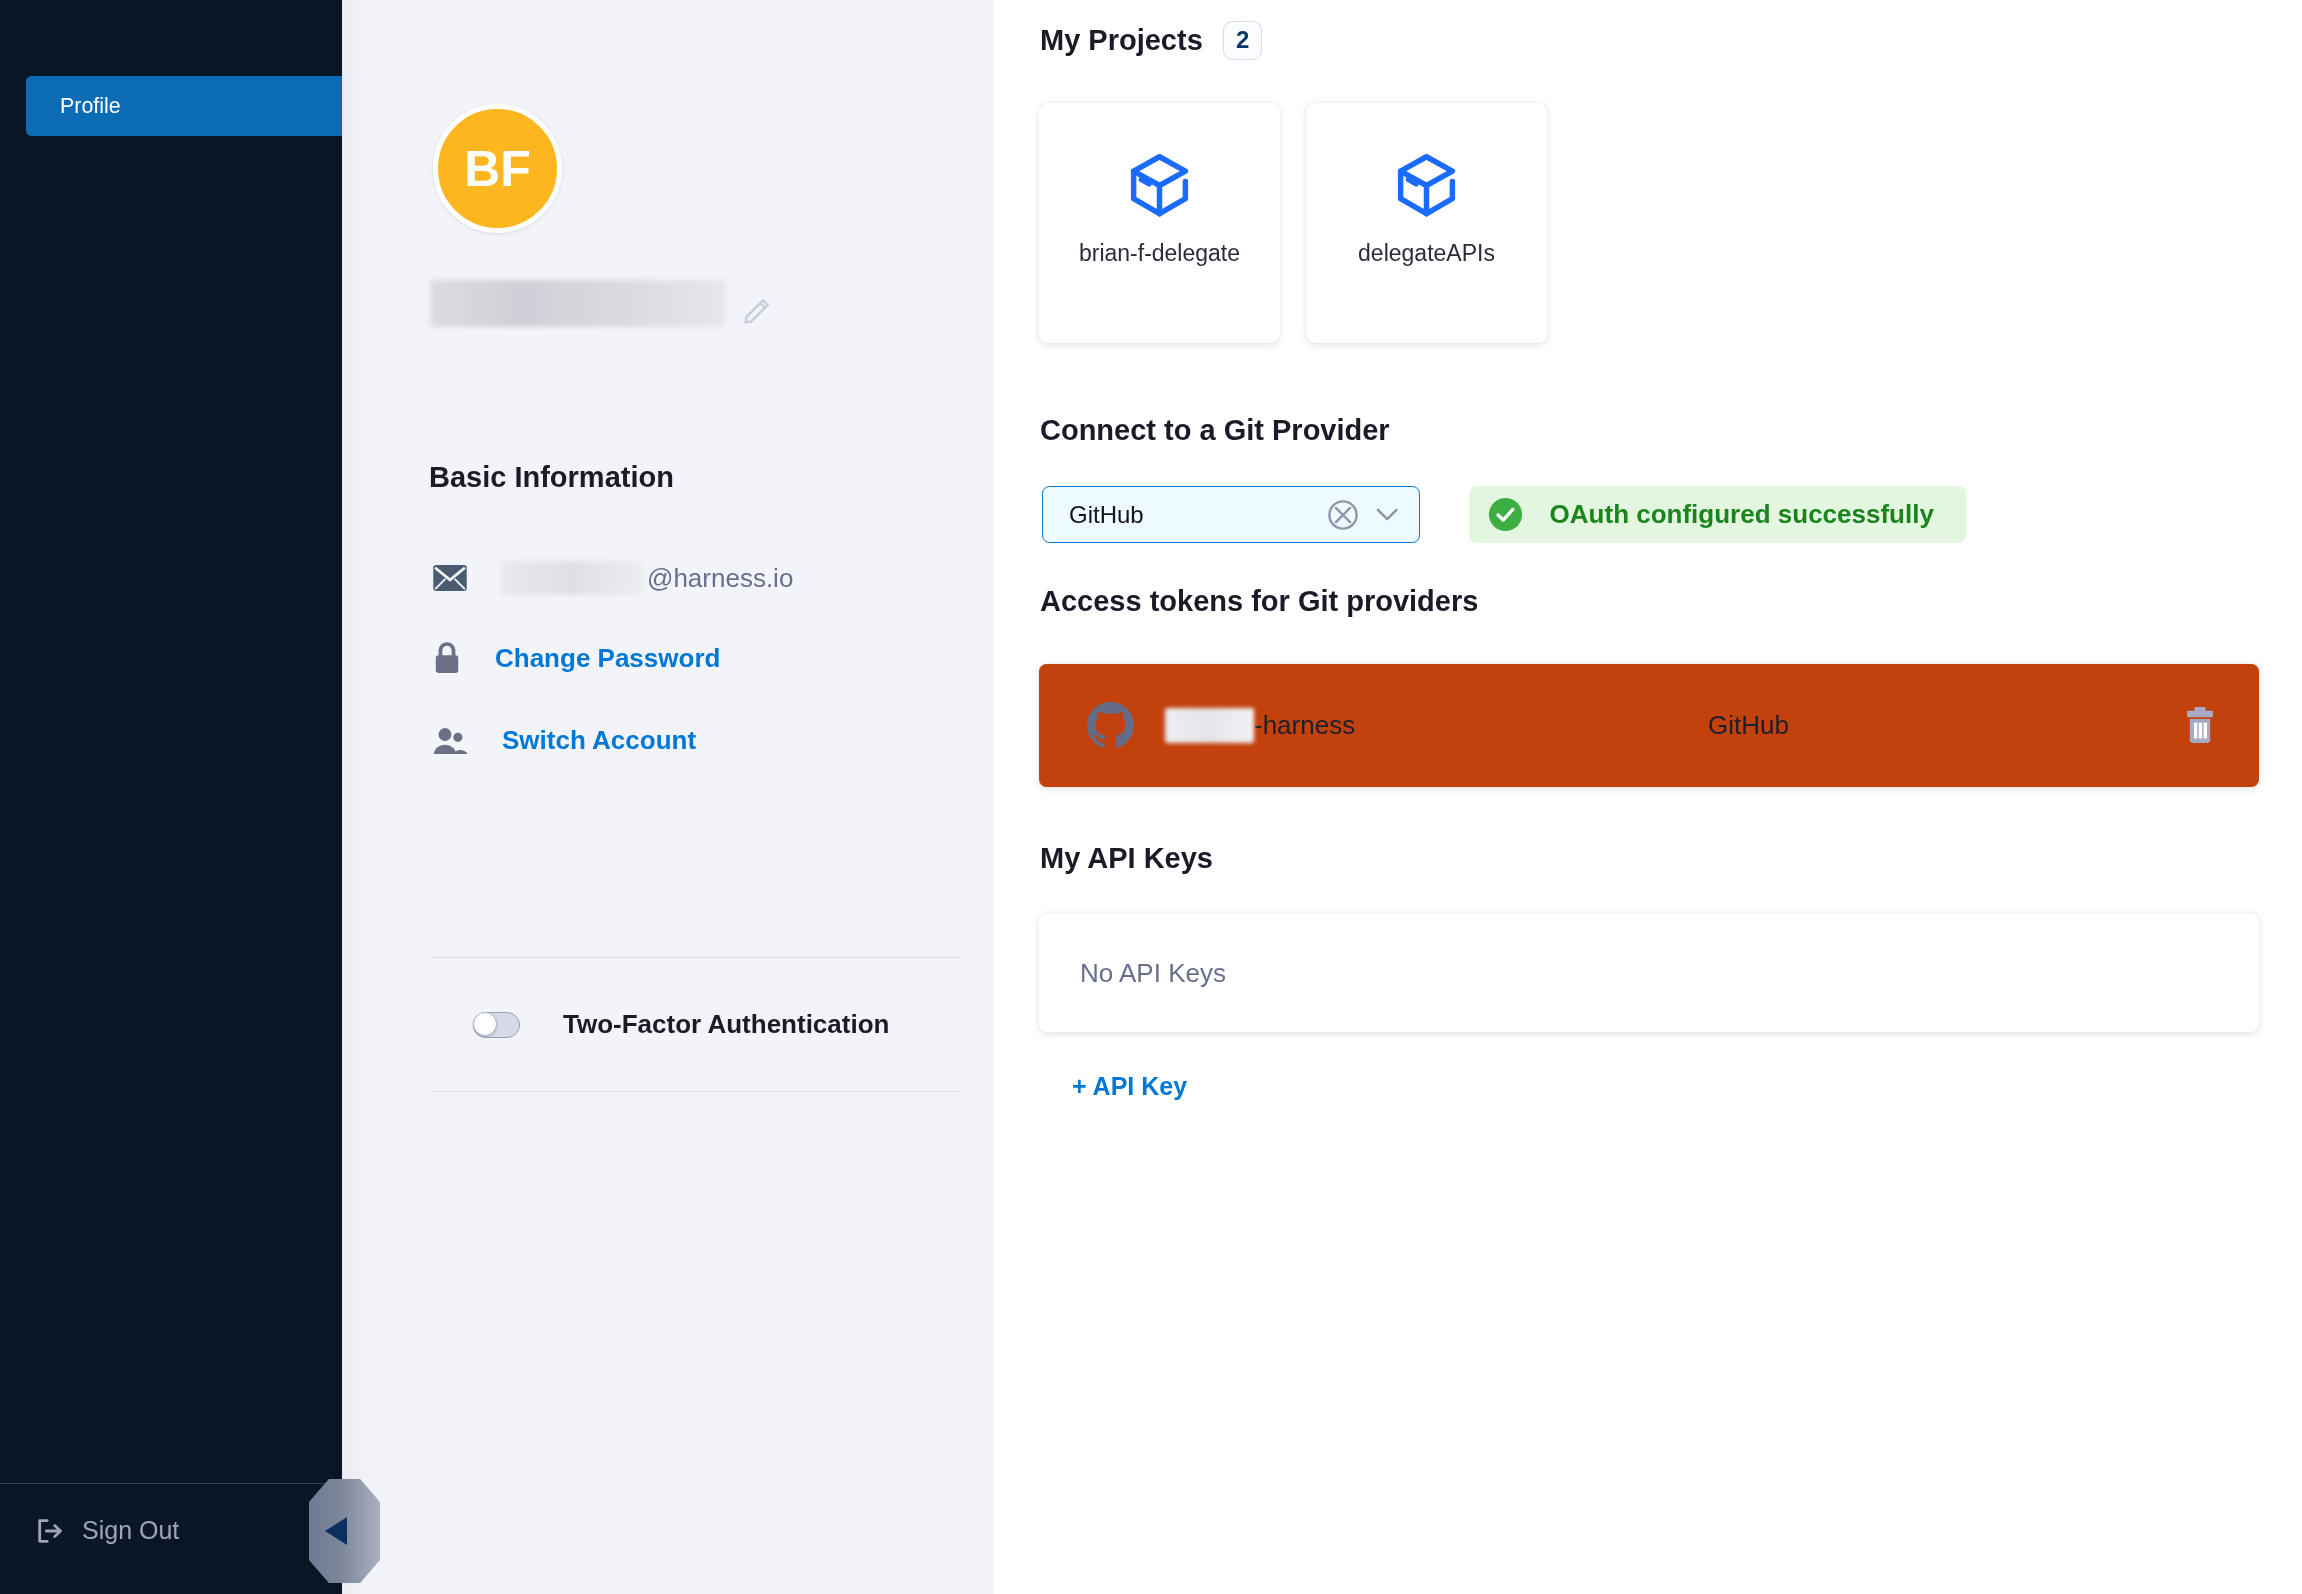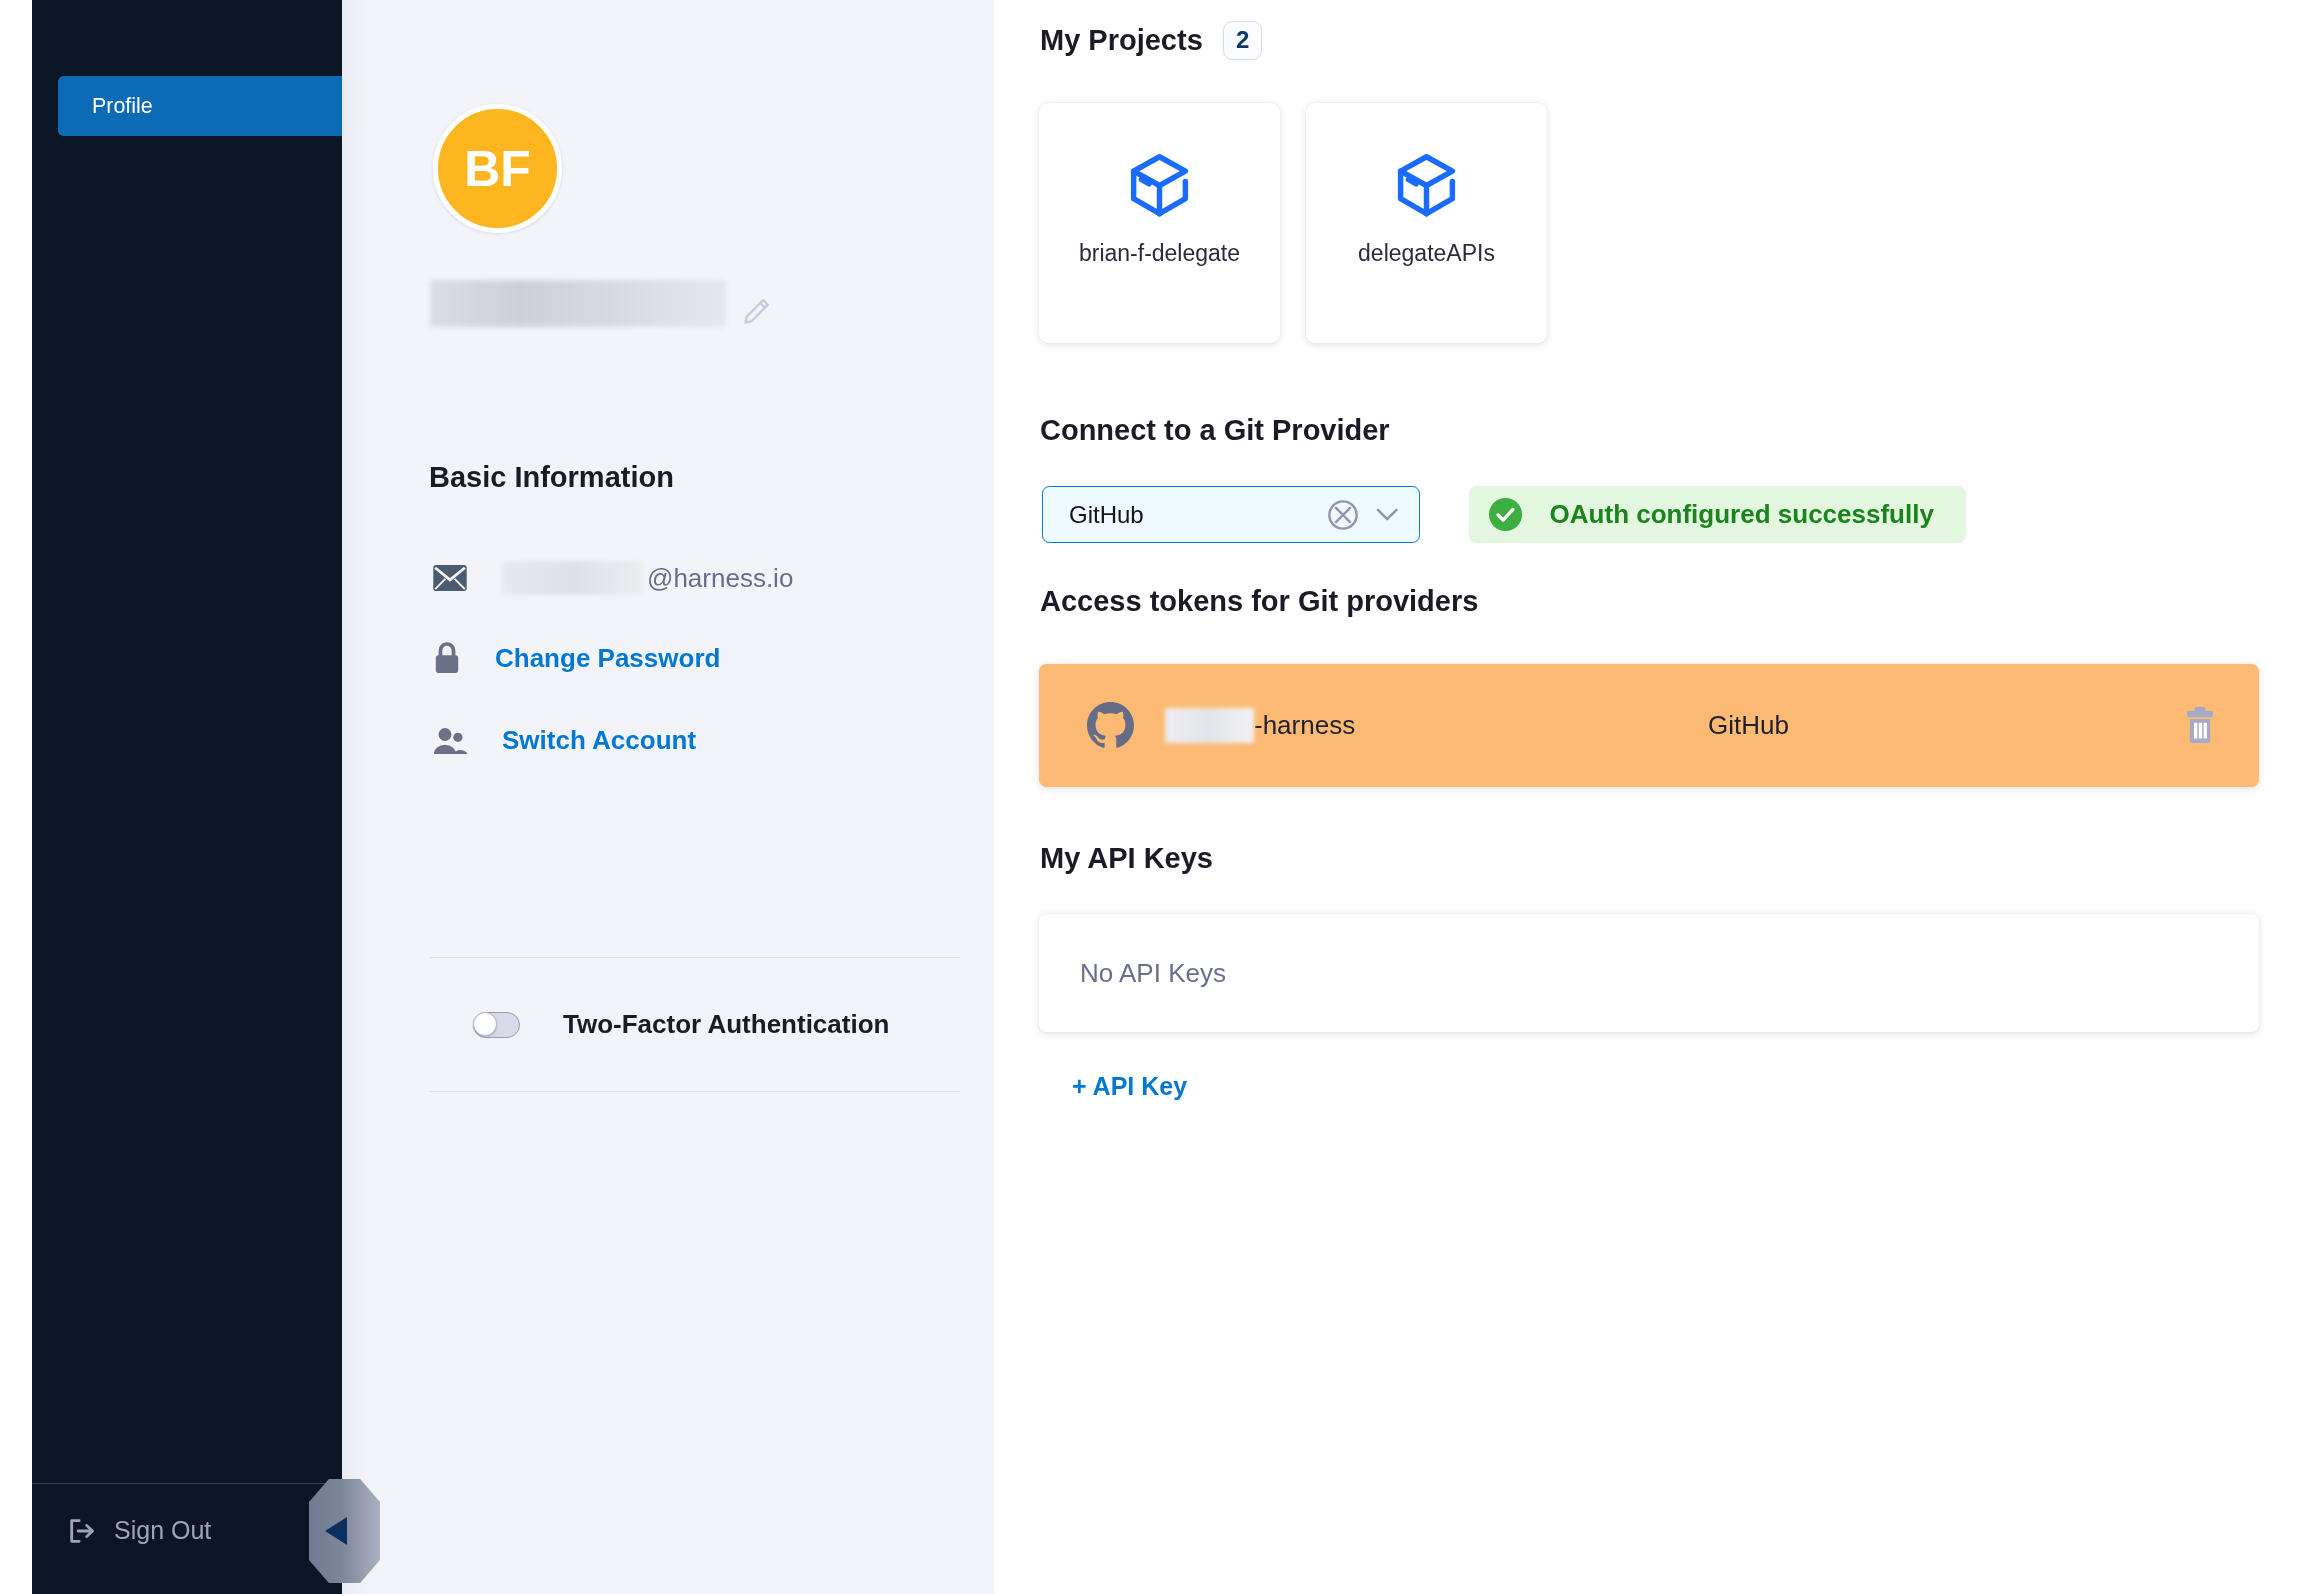--- a/index.html
+++ b/index.html
@@ -2,21 +2,21 @@
 <html style="font-size:15px"><head>
 <meta charset="utf-8">
 <style>
   html,body{margin:0;padding:0;background:#fff;}
   *{box-sizing:border-box;}
   #screen{
     position:relative;width:2303px;height:1594px;overflow:hidden;
     font-family:"Liberation Sans",sans-serif;color:#1c1c28;
   }
   
-  .sidebar{position:absolute;left:0;top:0;width:342px;height:1594px;background:#0a1626;margin-left:32px;}
+  .sidebar{position:absolute;left:0;top:0;width:342px;height:1594px;background:#0a1626;}
   .nav-profile{
     position:absolute;left:26px;top:76px;width:316px;height:60px;
     background:#0b6cb5;border-radius:5.6px 0 0 5.6px;display:flex;align-items:center;
     padding-left:34px;color:#fff;font-size:21.4px;cursor:pointer;
   }
   .sidebar-divider{position:absolute;left:0;top:1483px;width:342px;height:0.9px;background:#323e52;}
   .signout{
     position:absolute;left:35px;top:1516px;display:flex;align-items:flex-start;gap:17px;
     color:#9fa3b9;font-size:25px;cursor:pointer;
   }
@@ -83,21 +83,21 @@
     padding:0 20.5px 0 26px;
   }
   .git-select .sel-text{font-size:24px;color:#14141a;flex:1;}
   .oauth-badge{
     position:absolute;left:475px;top:486px;height:57px;border-radius:7.5px;background:#e3f7e0;
     display:flex;align-items:center;gap:27px;padding:0 32px 0 18.6px;
   }
   .oauth-text{font-size:26px;font-weight:600;color:#1b841d;}
   .tokens-title{position:absolute;left:46px;top:585px;}
   .token-card{
-    position:absolute;left:45px;top:664px;width:1220px;height:123px;background:#fdba74;border-radius:7.5px;
+    position:absolute;left:45px;top:664px;width:1220px;height:123px;background:#c2410c;border-radius:7.5px;
     box-shadow:0 1.9px 7.5px rgba(96,97,112,.18),0 0 1.9px rgba(40,41,61,.06);
     display:flex;align-items:center;
   }
   .token-id{display:flex;align-items:center;margin-left:48px;}
   .token-redacted{width:89px;height:35px;margin-left:31px;border-radius:2.8px;filter:blur(1.9px);
     background:linear-gradient(90deg,#ededf1 0,#e4e5ea 50%,#f2f2f5 100%);}
   .token-suffix{font-size:26px;color:#1f1f2c;}
   .token-provider{position:absolute;left:669px;font-size:26px;color:#1f1f2c;}
   .token-delete{position:absolute;right:43px;cursor:pointer;display:flex;}
   .apikeys-title{position:absolute;left:46px;top:842px;text-align:center;}

